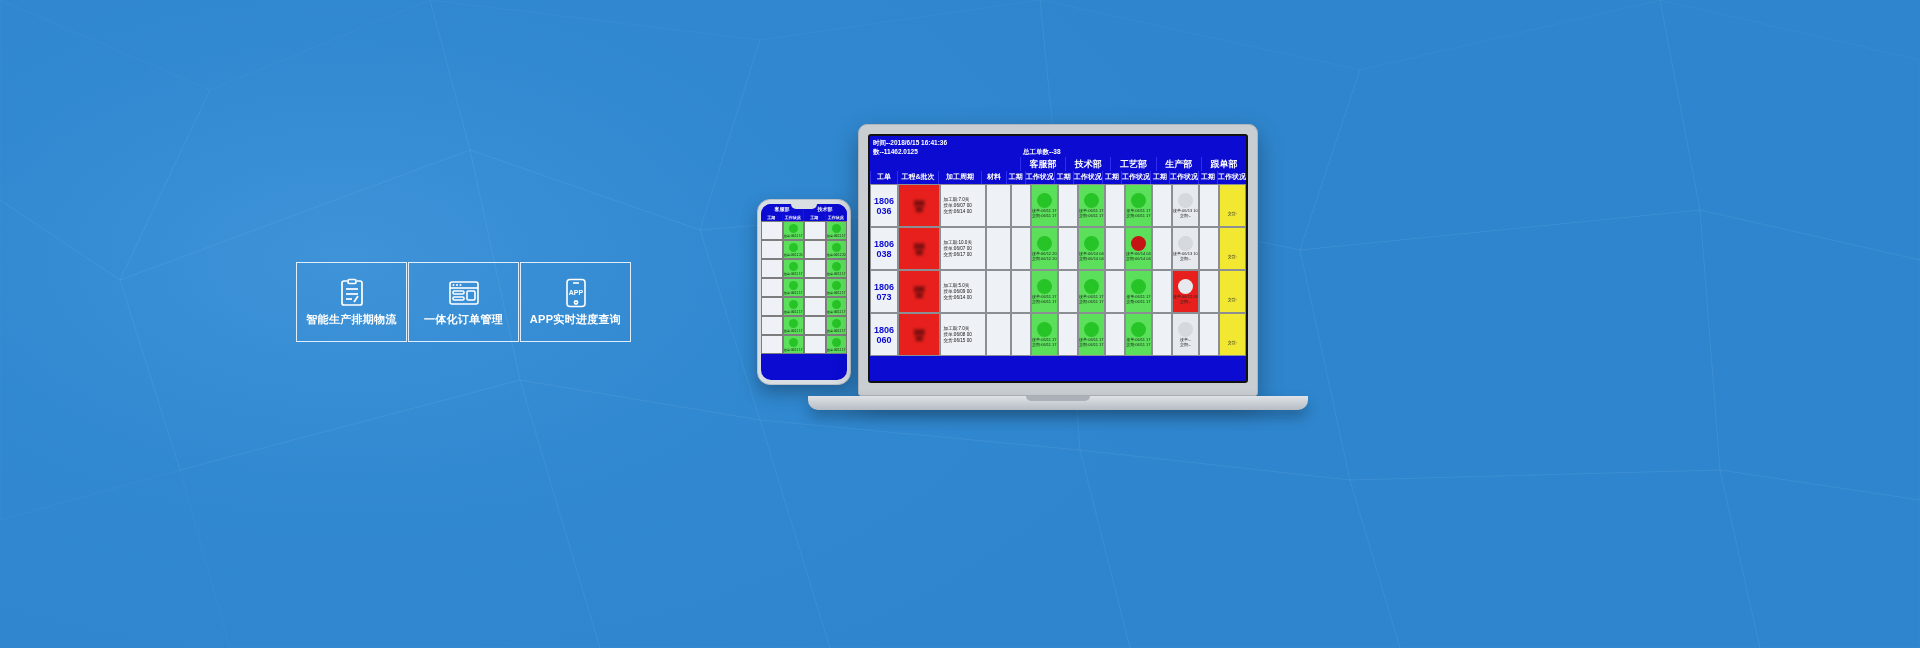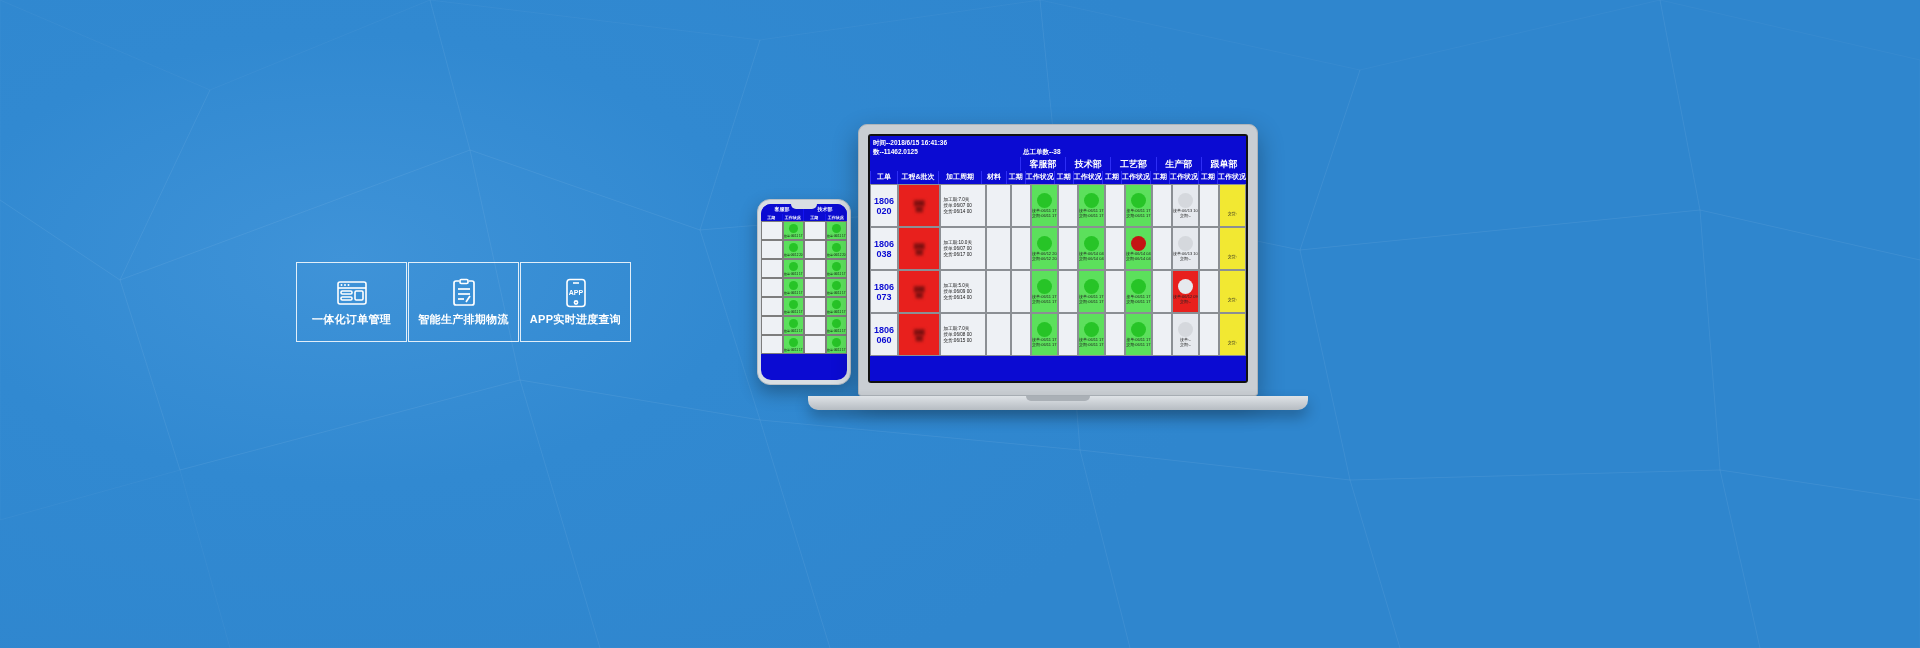--- a/index.html
+++ b/index.html
@@ -126,46 +126,46 @@
   </g>
 </svg>
 
 <div id="headline">
 </div>
 
 <div id="features">
 
   <div class="feat">
     <span class="ico">
+      <svg width="26" height="30" viewBox="0 0 26 30" fill="none" stroke="#fff" stroke-width="1.7">
+        <path d="M8 3 H5 a2 2 0 0 0 -2 2 V25 a2 2 0 0 0 2 2 H21 a2 2 0 0 0 2 -2 V5 a2 2 0 0 0 -2 -2 H18"></path>
+        <rect x="9" y="1.5" width="8" height="4" rx="1.2"></rect>
+        <line x1="7" y1="11" x2="19" y2="11"></line>
+        <line x1="7" y1="16" x2="19" y2="16"></line>
+        <line x1="7" y1="21" x2="13" y2="21"></line>
+        <line x1="15" y1="24" x2="19" y2="18"></line>
+      </svg>
+    </span>
+    <span class="cap">智能生产排期物流</span>
+  </div>
+
+  <div class="feat">
+    <span class="ico">
       <svg width="32" height="26" viewBox="0 0 32 26" fill="none" stroke="#fff" stroke-width="1.6">
         <rect x="2" y="2" width="28" height="22" rx="2"></rect>
         <line x1="2" y1="8" x2="30" y2="8"></line>
         <circle cx="5.5" cy="5" r="1" fill="#fff" stroke="none"></circle>
         <circle cx="9" cy="5" r="1" fill="#fff" stroke="none"></circle>
         <circle cx="12.5" cy="5" r="1" fill="#fff" stroke="none"></circle>
         <rect x="5" y="11" width="11" height="3" rx="1.2"></rect>
         <rect x="5" y="17" width="11" height="3" rx="1.2"></rect>
         <rect x="19" y="11" width="8" height="9" rx="1.2"></rect>
       </svg>
     </span>
     <span class="cap">一体化订单管理</span>
-  </div>
-
-  <div class="feat">
-    <span class="ico">
-      <svg width="26" height="30" viewBox="0 0 26 30" fill="none" stroke="#fff" stroke-width="1.7">
-        <path d="M8 3 H5 a2 2 0 0 0 -2 2 V25 a2 2 0 0 0 2 2 H21 a2 2 0 0 0 2 -2 V5 a2 2 0 0 0 -2 -2 H18"></path>
-        <rect x="9" y="1.5" width="8" height="4" rx="1.2"></rect>
-        <line x1="7" y1="11" x2="19" y2="11"></line>
-        <line x1="7" y1="16" x2="19" y2="16"></line>
-        <line x1="7" y1="21" x2="13" y2="21"></line>
-        <line x1="15" y1="24" x2="19" y2="18"></line>
-      </svg>
-    </span>
-    <span class="cap">智能生产排期物流</span>
   </div>
 
   <div class="feat">
     <span class="ico">
       <svg width="22" height="30" viewBox="0 0 22 30" fill="none" stroke="#fff" stroke-width="1.6">
         <rect x="2" y="1.5" width="18" height="27" rx="3"></rect>
         <line x1="8" y1="5" x2="14" y2="5"></line>
         <circle cx="11" cy="24.5" r="1.6"></circle>
         <text x="11" y="17" font-size="7" font-weight="bold" fill="#fff" stroke="none" text-anchor="middle" font-family="Liberation Sans, sans-serif">APP</text>
       </svg>
@@ -314,21 +314,21 @@
             <div class="c w-gq">工期</div>
             <div class="c w-st">工作状况</div>
             <div class="c w-gq">工期</div>
             <div class="c w-st">工作状况</div>
           </div>
 
         <div id="db-rows">
             <div class="row" style="height: 43px;">
               <div class="cell no w-no">
                 <div>1806</div>
-                <div>020</div>
+                <div>036</div>
               </div>
               <div class="cell w-prj" style="background: rgb(232, 32, 29);">
                 <span class="blur">███</span>
                 <span class="blur">██</span>
               </div>
               <div class="cell cyc w-cyc">
                 <div>加工期:7.0天</div>
                 <div>接单:06/07 00</div>
                 <div>交货:06/14 00</div>
               </div>

